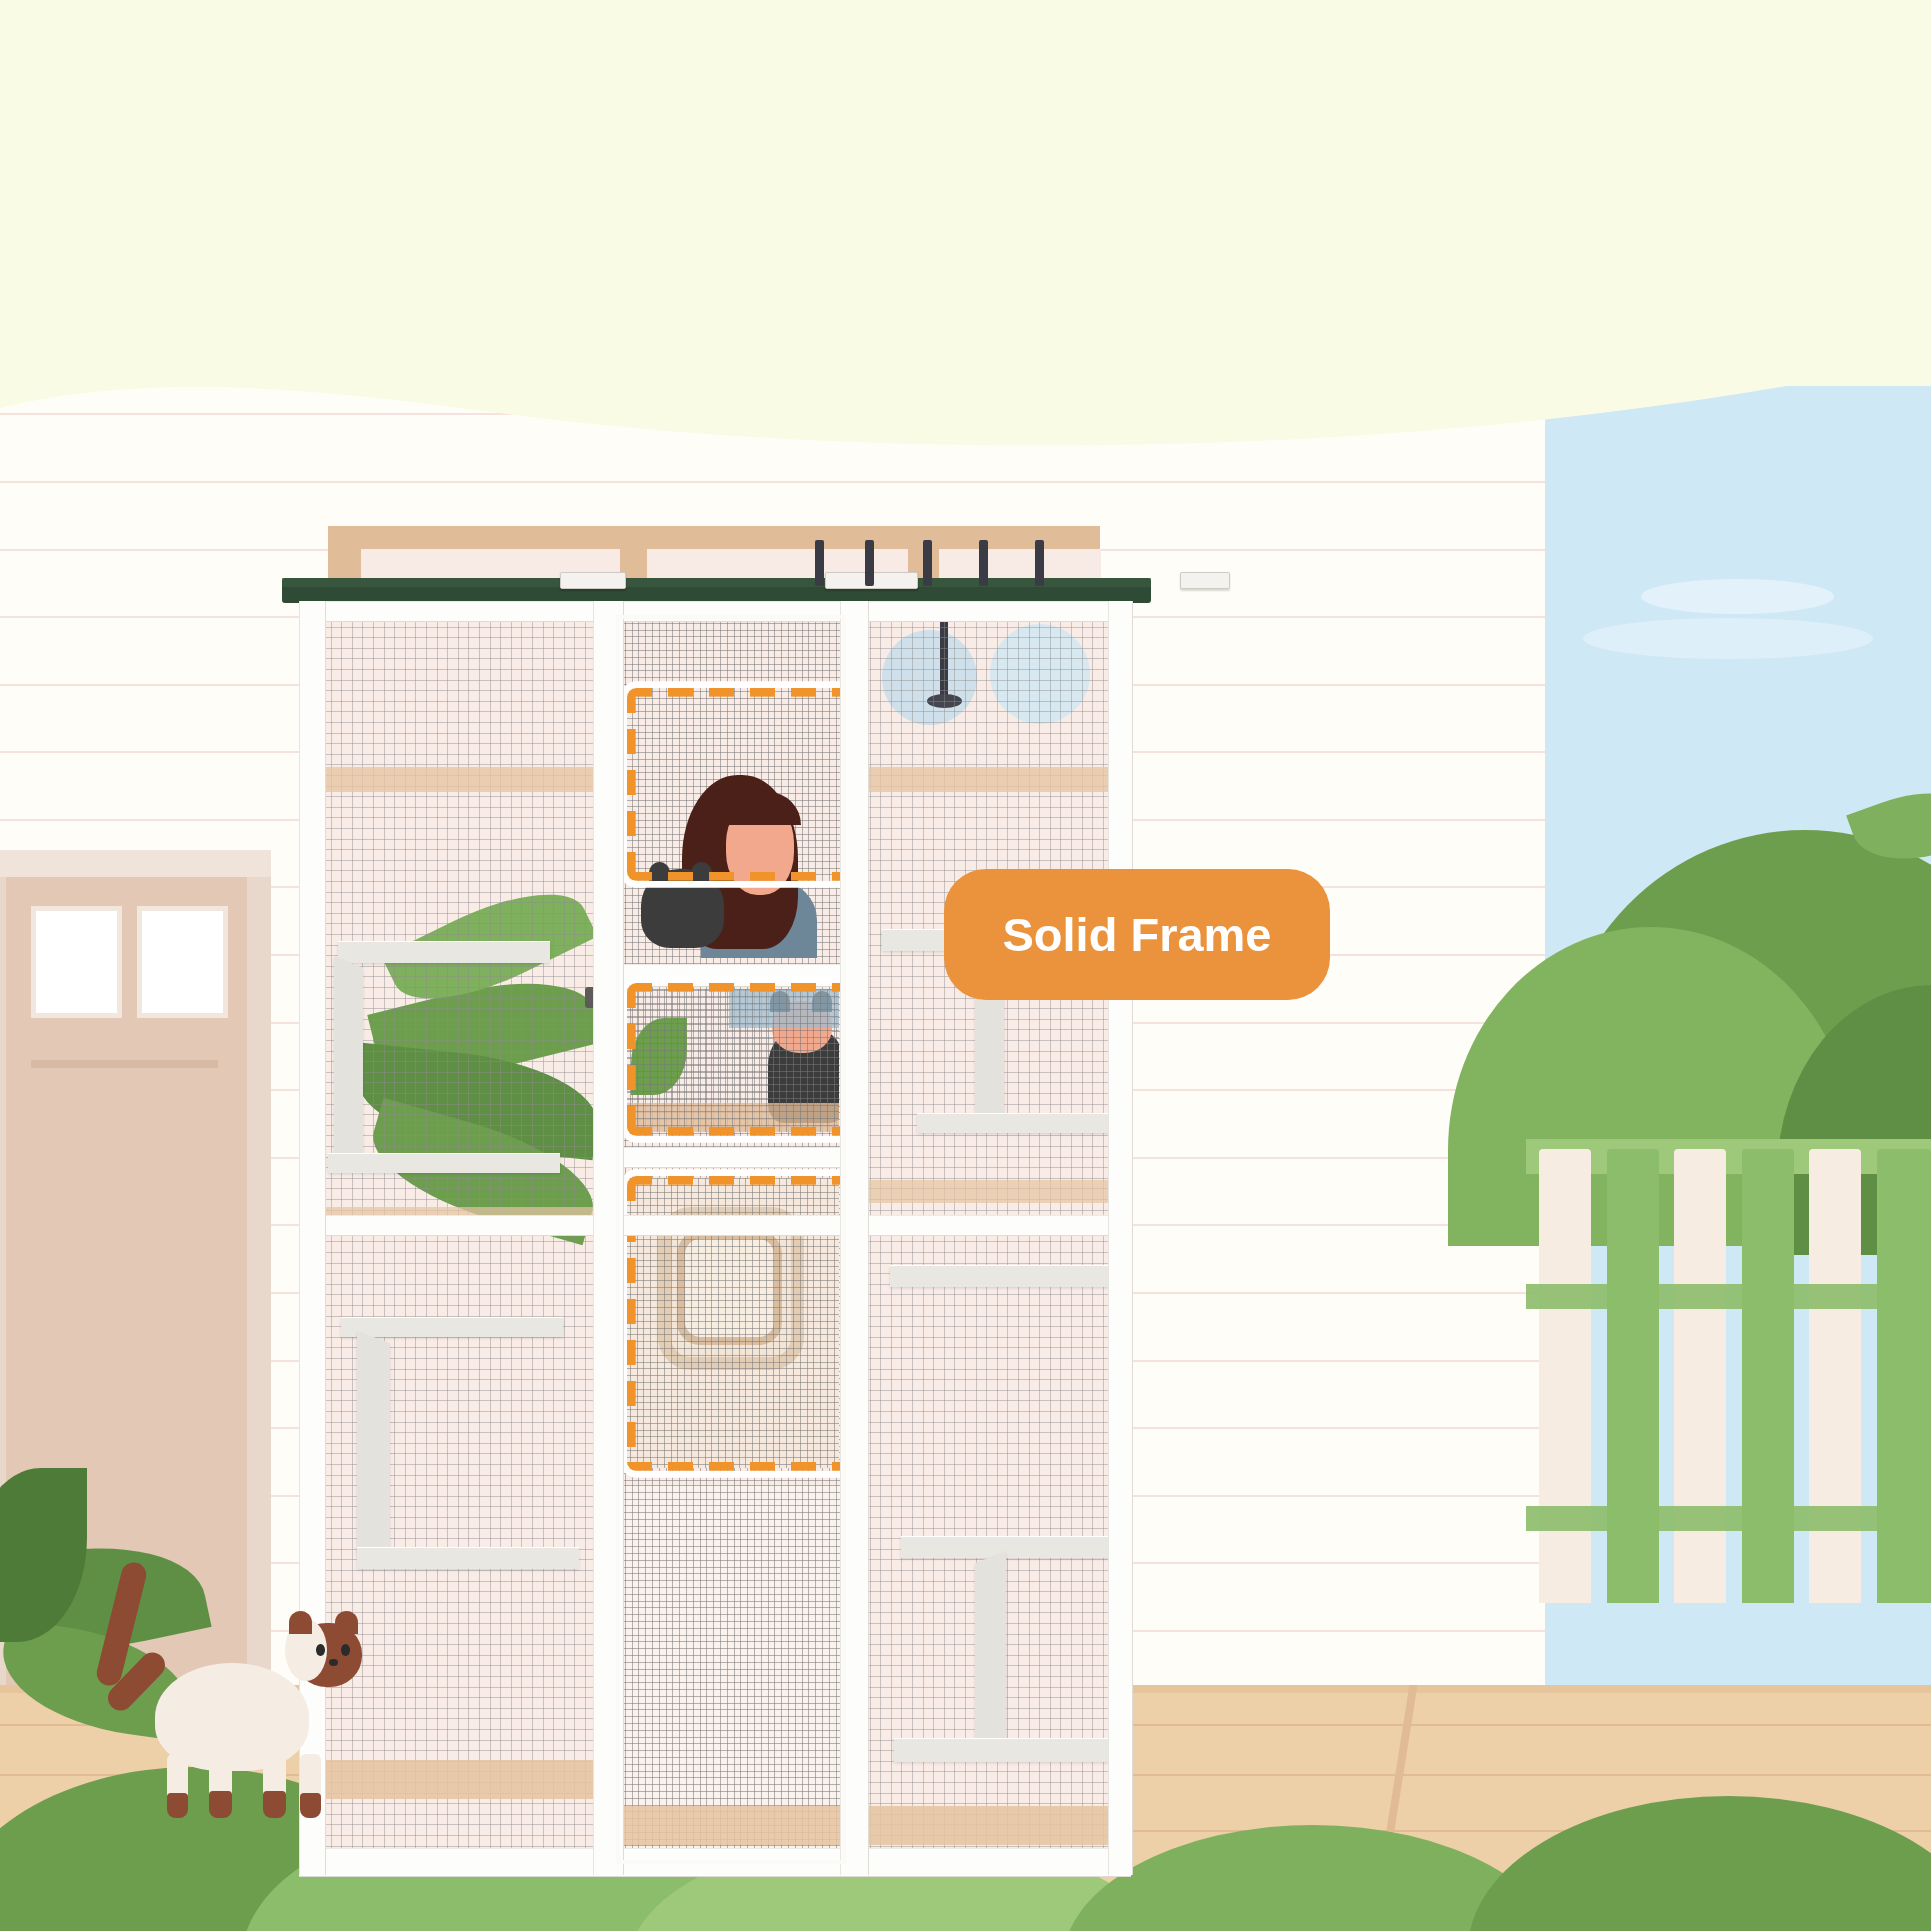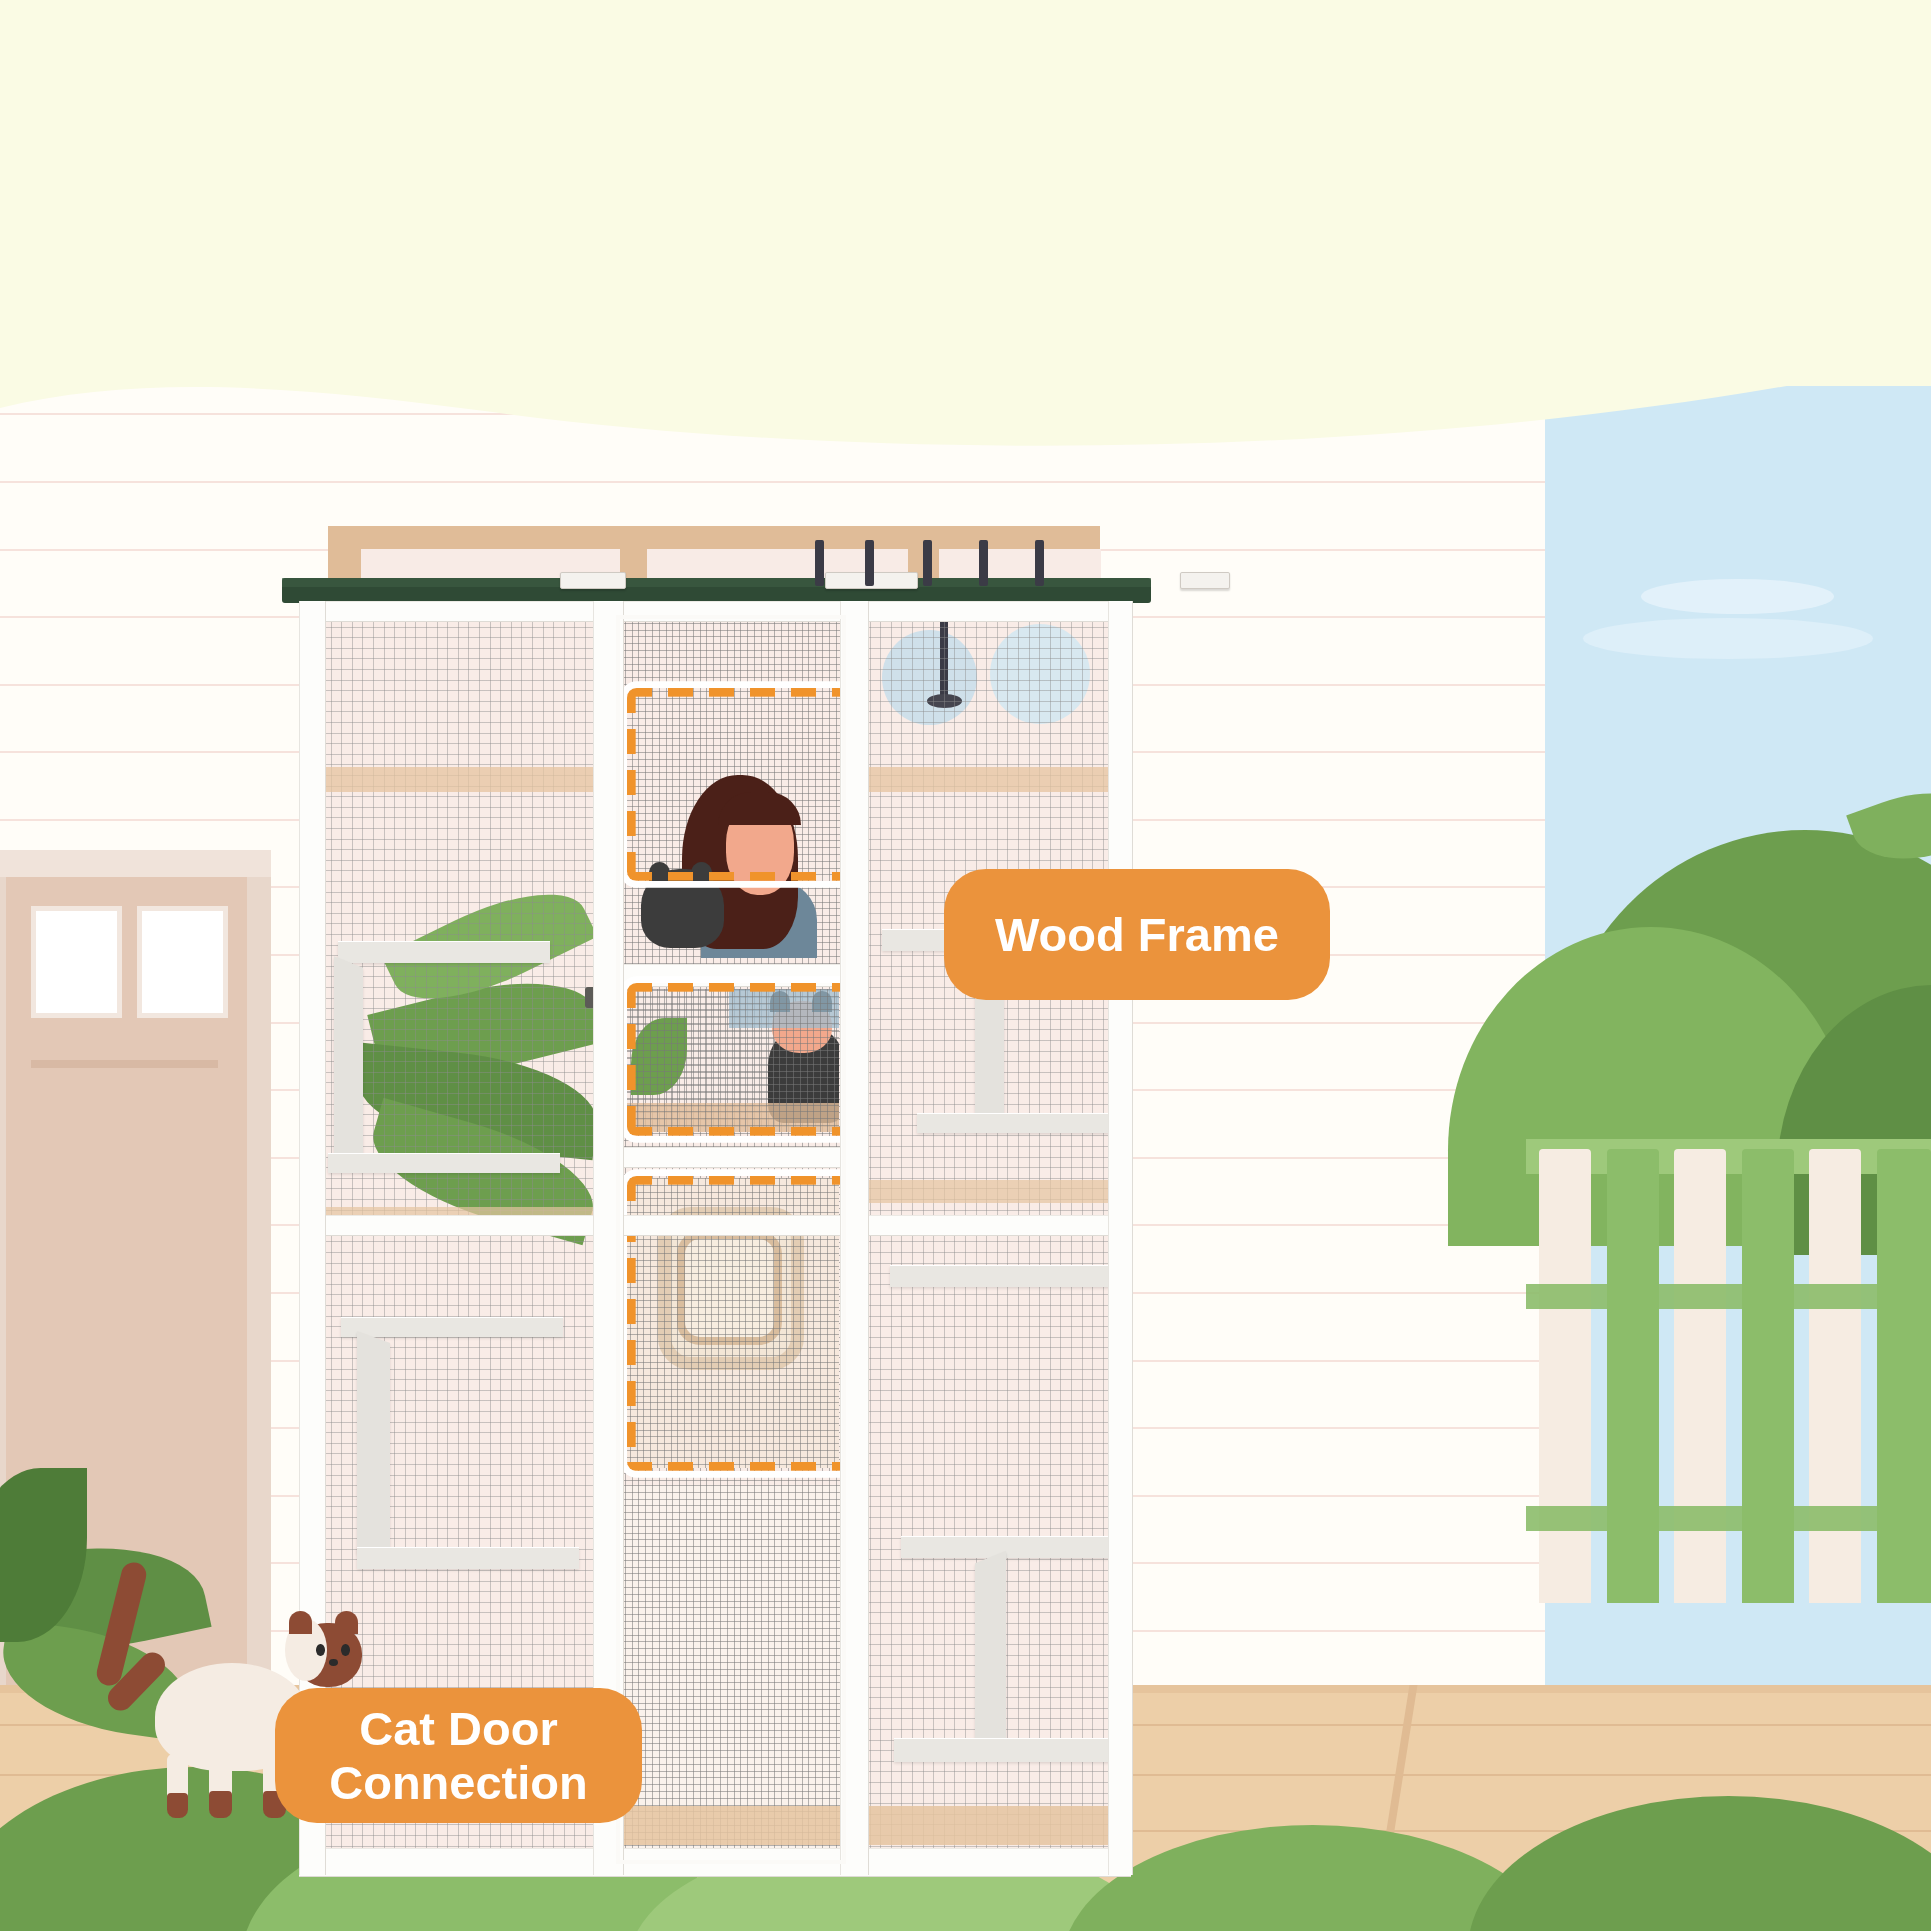--- a/index.html
+++ b/index.html
@@ -349,25 +349,19 @@
     <path d="M0,0 L2000,0 L2000,40 C1500,150 900,150 500,95 C300,68 140,58 0,92 Z" fill="#fafbe4"></path>
   </svg>
   <div class="hdr-title">DIY DESIGN</div>
   <div class="hdr-sub">
     <span>Can be connected to a window and</span>
     <span>allow cats to enter freely</span>
   </div>
 
   <div class="badge" style="left:944px;top:869px;width:386px;height:131px;font-size:47px;">
     <div>
-      <span>Wood Frame</span>
-    </div>
-  </div>
-
-  <div class="badge" style="left:275px;top:1688px;width:367px;height:135px;font-size:47px;">
-    <div>
-      <span>Cat Door</span>
-      <span>Connection</span>
-    </div>
-  </div>
+      <span>Solid Frame</span>
+    </div>
+  </div>
+
 
 </div>
 
 
 </body></html>

